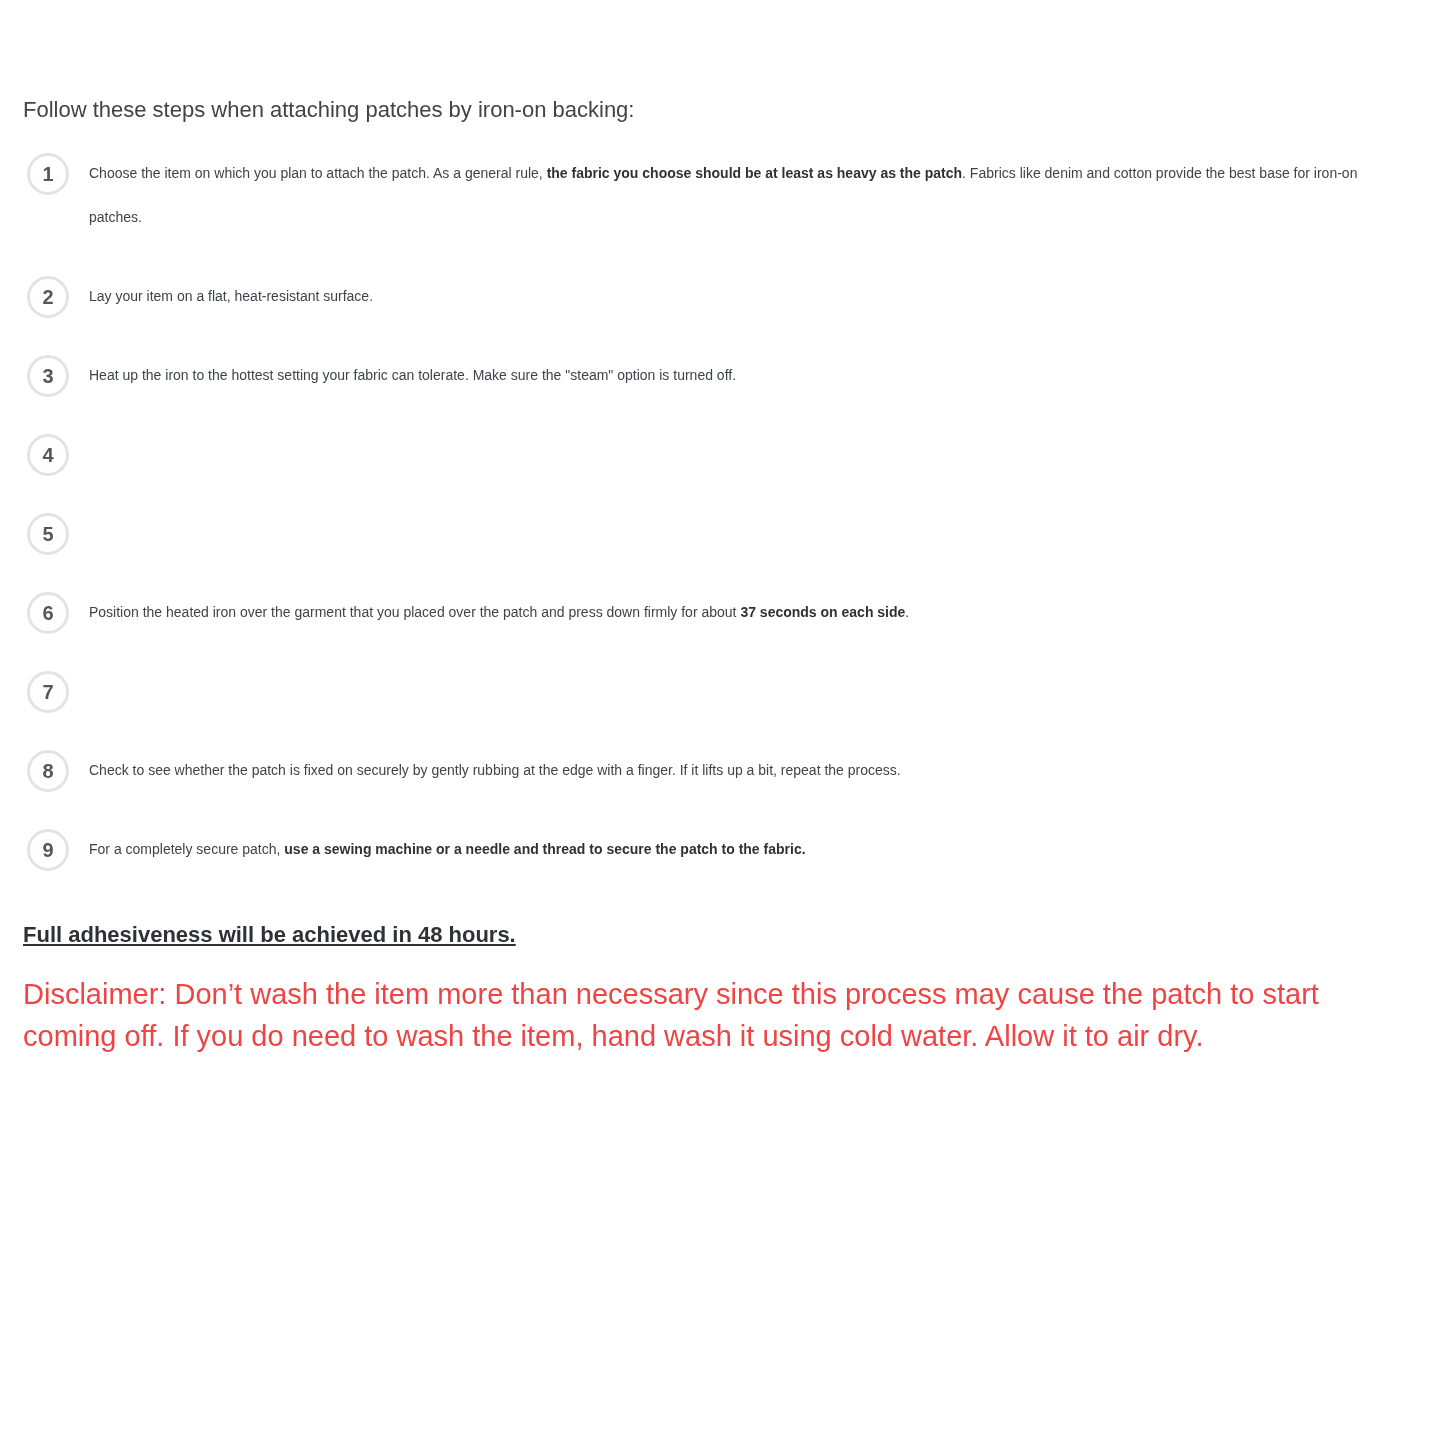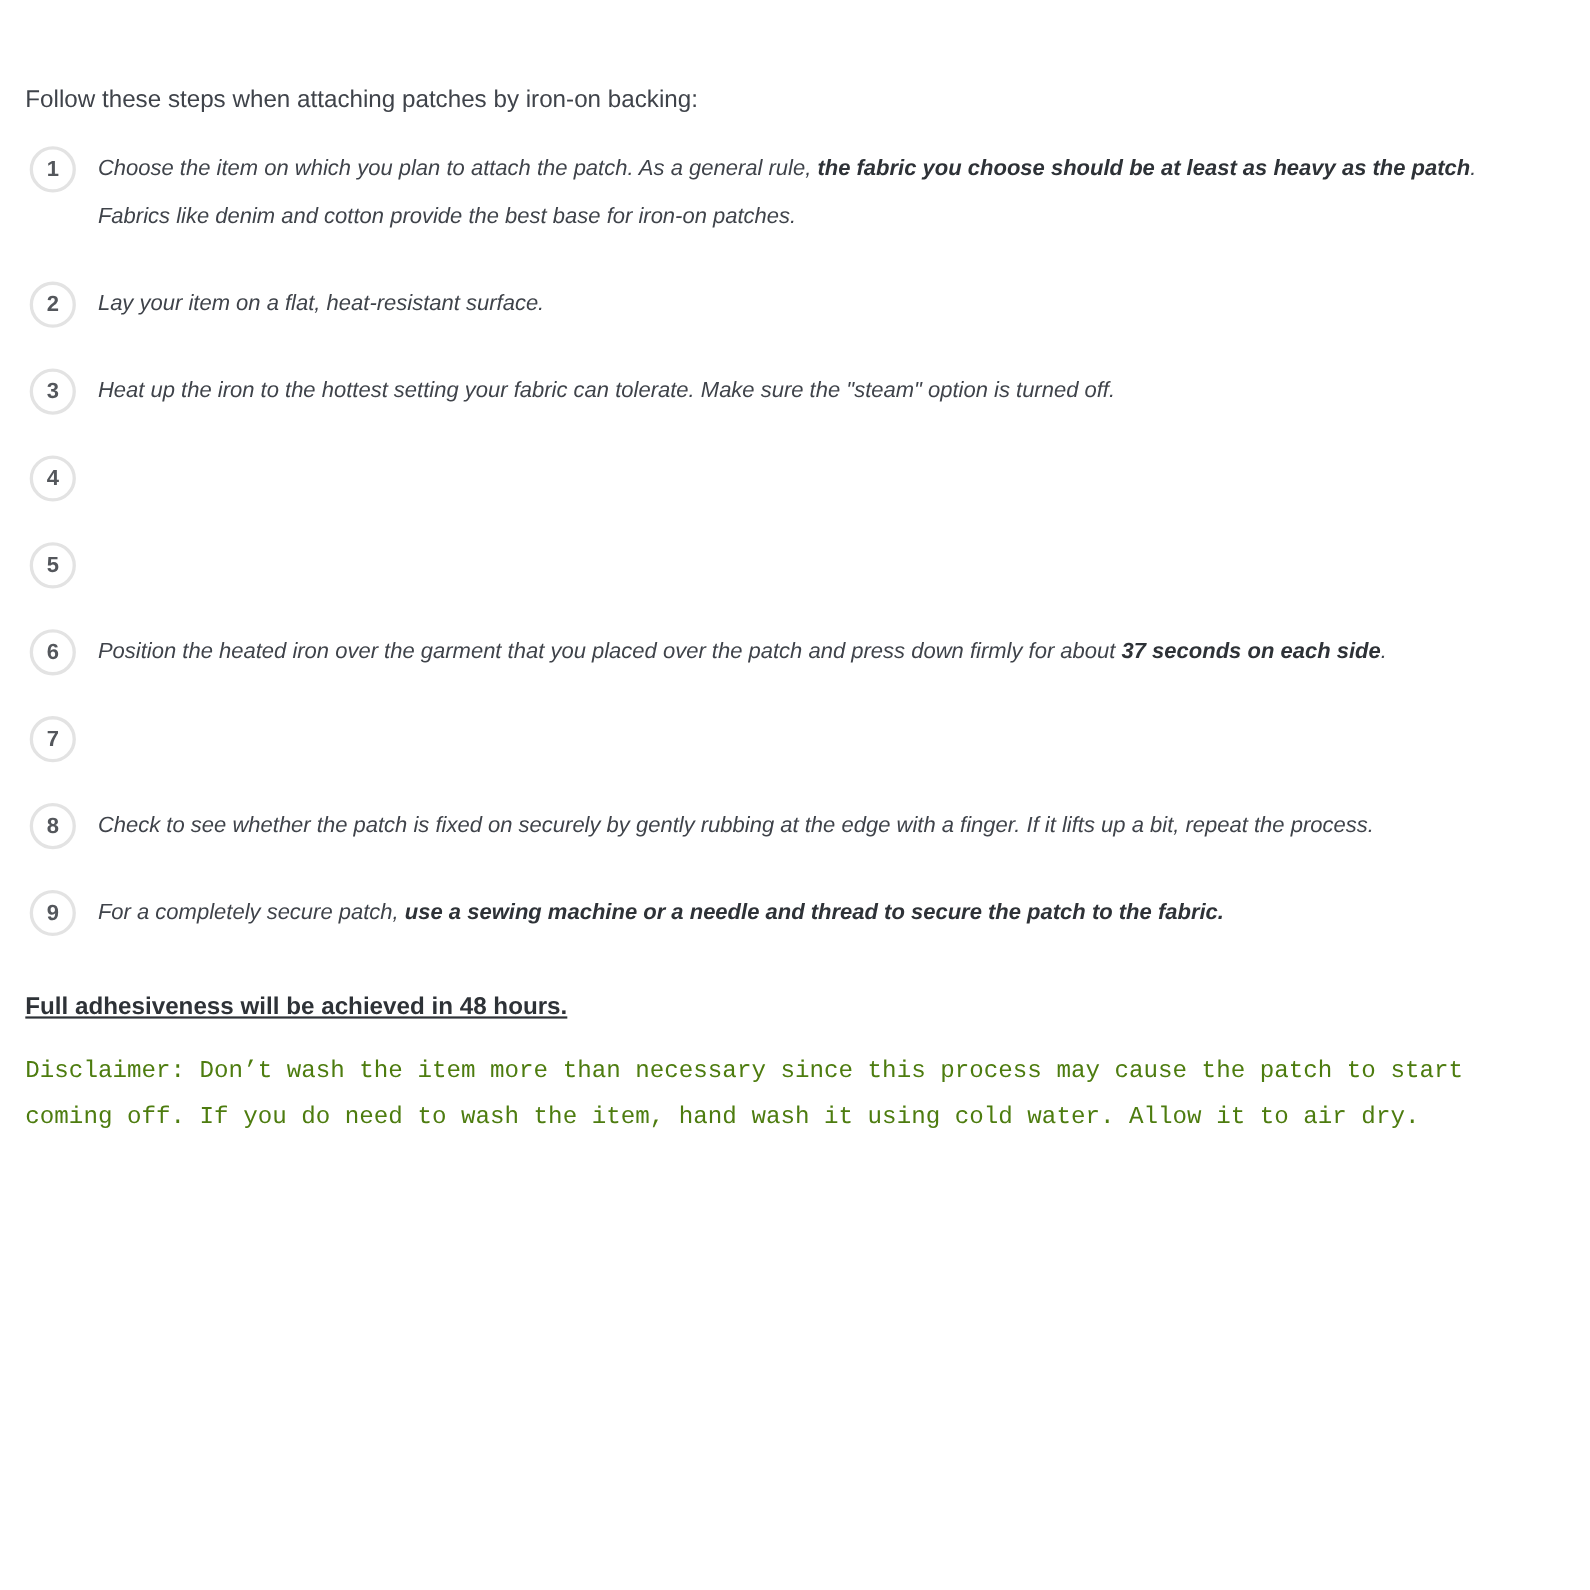--- a/index.html
+++ b/index.html
@@ -10,21 +10,21 @@
   body {
     width: 1445px;
     height: 1445px;
     overflow: hidden;
     font-family: "Liberation Sans", "DejaVu Sans", sans-serif;
     color: #3f434a;
   }
   .page {
     box-sizing: border-box;
     width: 1445px;
-    padding: 68px 48px 0 23px;
+    padding: 88px 48px 0 23px;
   }
   .intro {
     font-size: 22px;
     line-height: 44px;
     color: #3f434a;
     margin: 0 0 20px 0;
   }
   ul.steps {
     list-style: none;
     margin: 0;
@@ -46,42 +46,40 @@
     background: #ffffff;
     display: flex;
     align-items: center;
     justify-content: center;
     font-size: 20px;
     font-weight: 700;
     color: #54575c;
     margin-top: 1px;
   }
   .step-text {
-    font-size: 20px;
+    font-size: 14px;
     line-height: 44px;
     color: #3f434a;
     margin-top: -1px;
-    font-style: italic;
   }
   .bold, .footer-bold {
     font-weight: 700;
     color: #2e3237;
   }
   .footer-bold {
     font-size: 22px;
     line-height: 44px;
     margin: 42px 0 0 0;
     text-decoration: underline;
   }
   .disclaimer {
-    font-size: 22px;
+    font-size: 29px;
     line-height: 42px;
-    color: #4d7c0f;
+    color: #ef4444;
     margin: 16px 0 0 0;
-    font-family: Liberation Mono, monospace;
   }
 </style>
 </head>
 <body>
 
 <div class="page">
   <p class="intro">Follow these steps when attaching patches by iron-on backing:</p>
 
   <ul class="steps">
   <li class="step">

